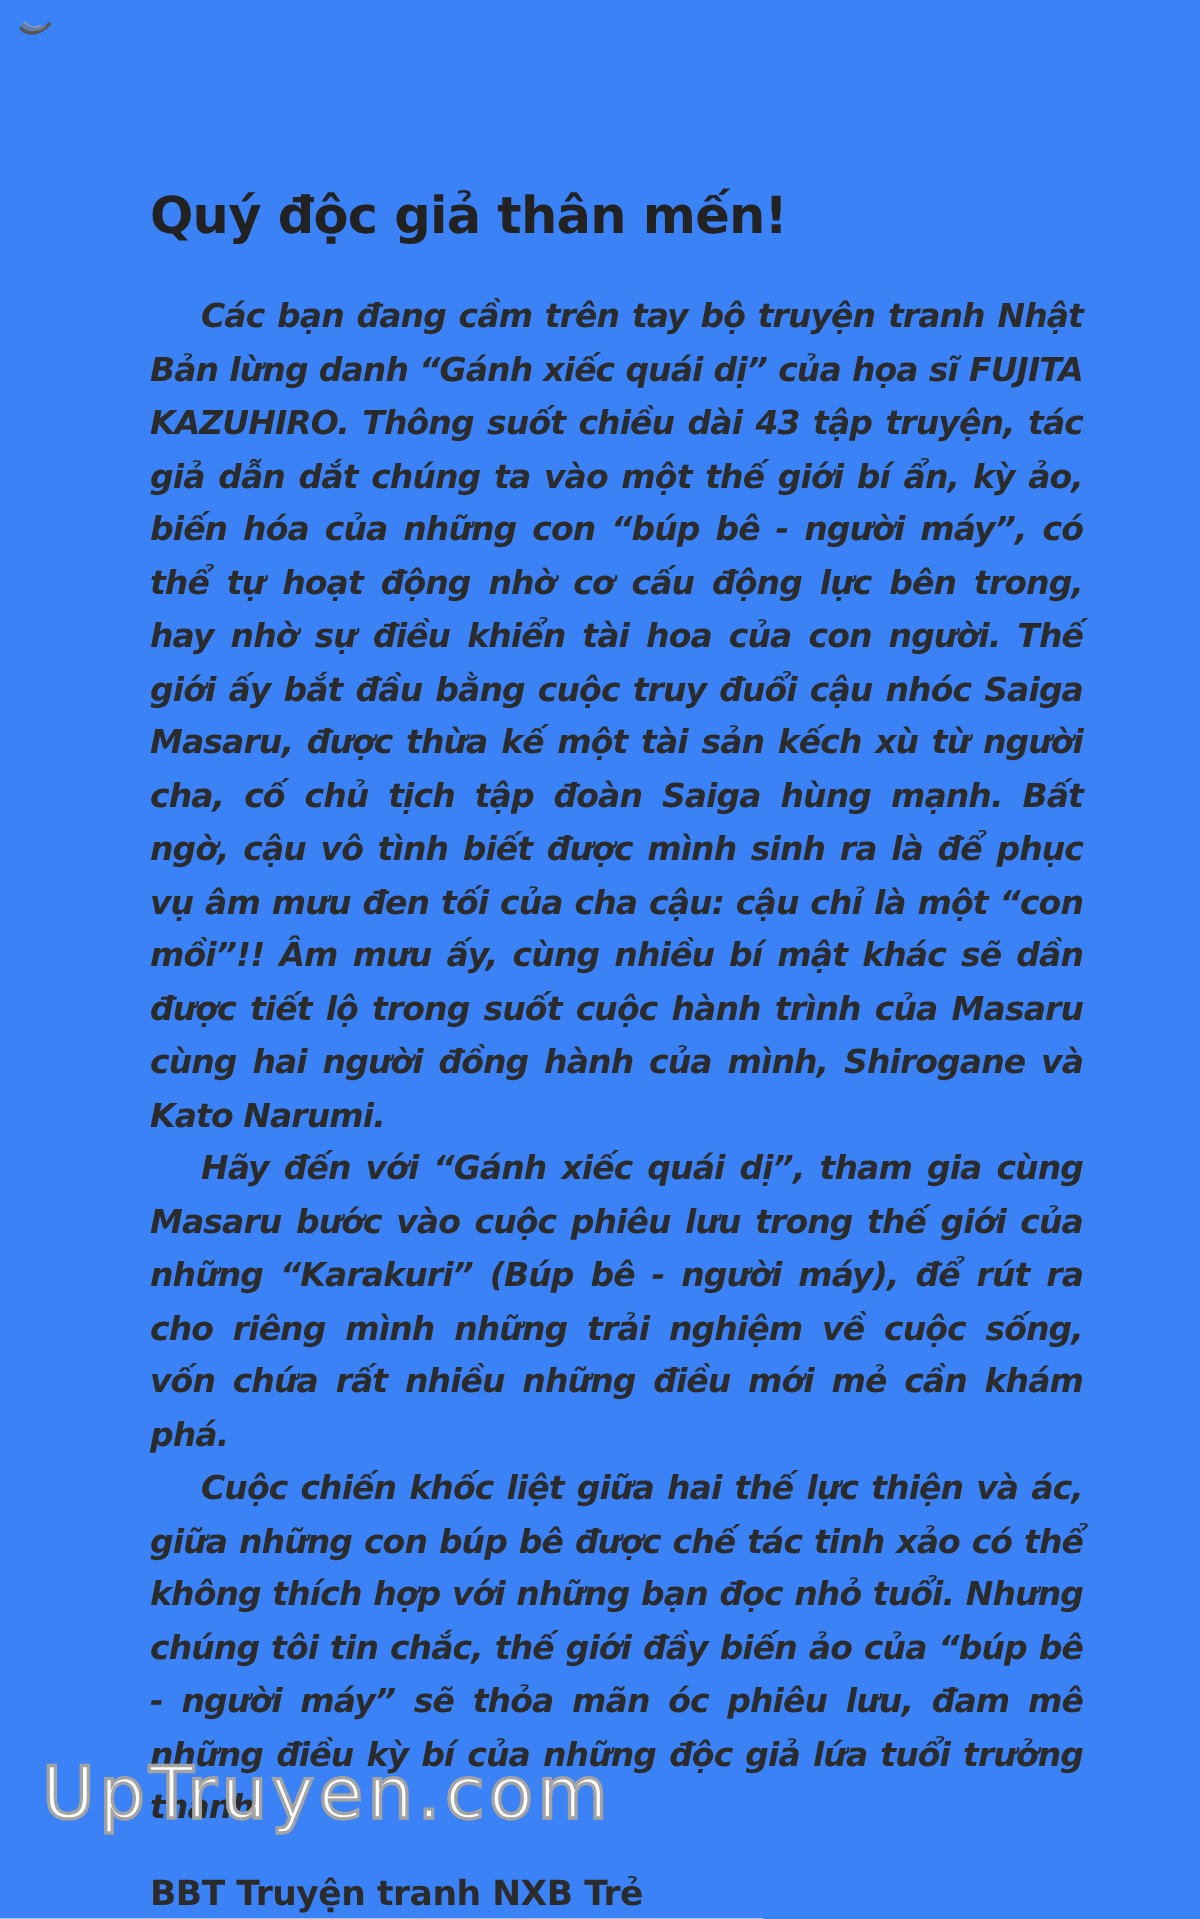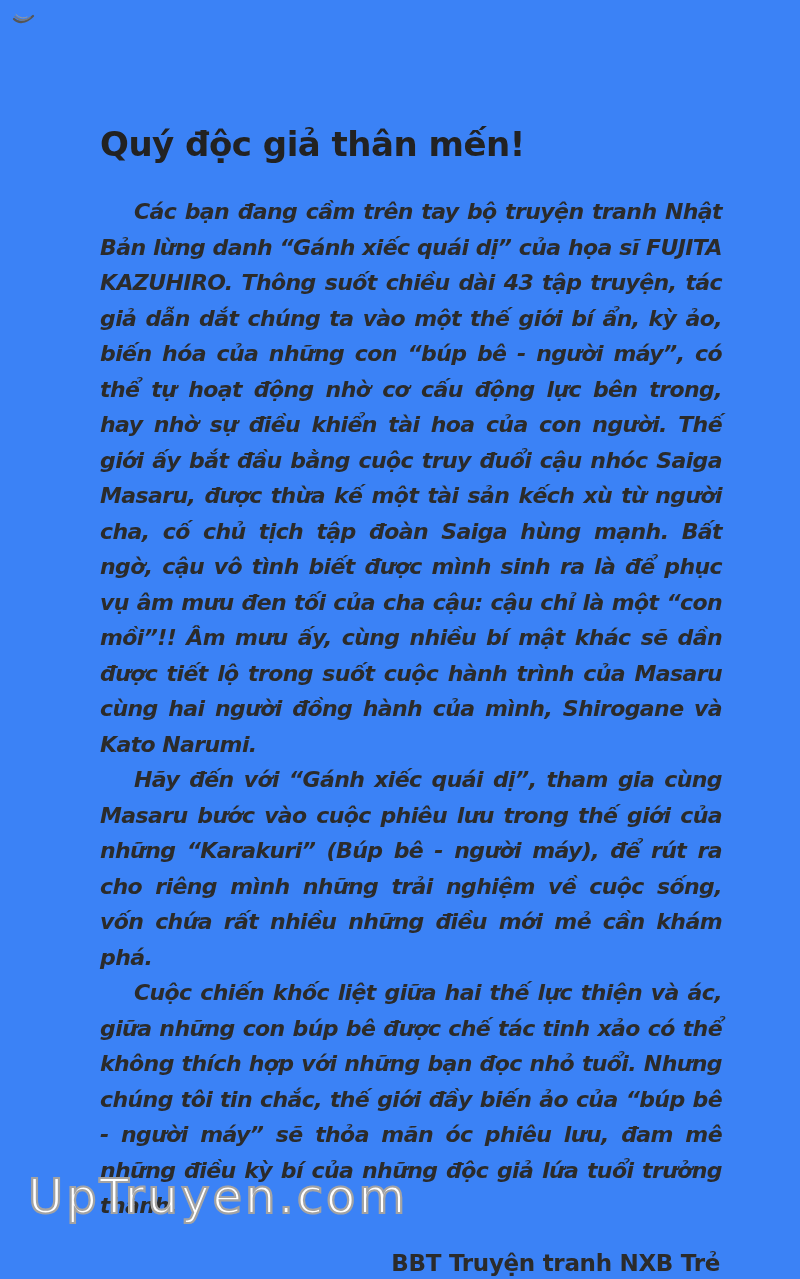--- a/index.html
+++ b/index.html
@@ -43,21 +43,20 @@
     line-height: 35.5px;
     text-align: justify;
     text-indent: 34px;
     letter-spacing: -0.6px;
     color: #2b2b2b;
     font-style: italic;
   }
   .signature {
     margin-top: 26px;
     padding-right: 2px;
-    text-align: right;
     font-size: 23px;
     font-weight: bold;
     letter-spacing: -0.3px;
     color: #2b2b2b;
   }
   .watermark {
     position: absolute;
     left: 28px;
     top: 1168px;
     font-size: 48px;

